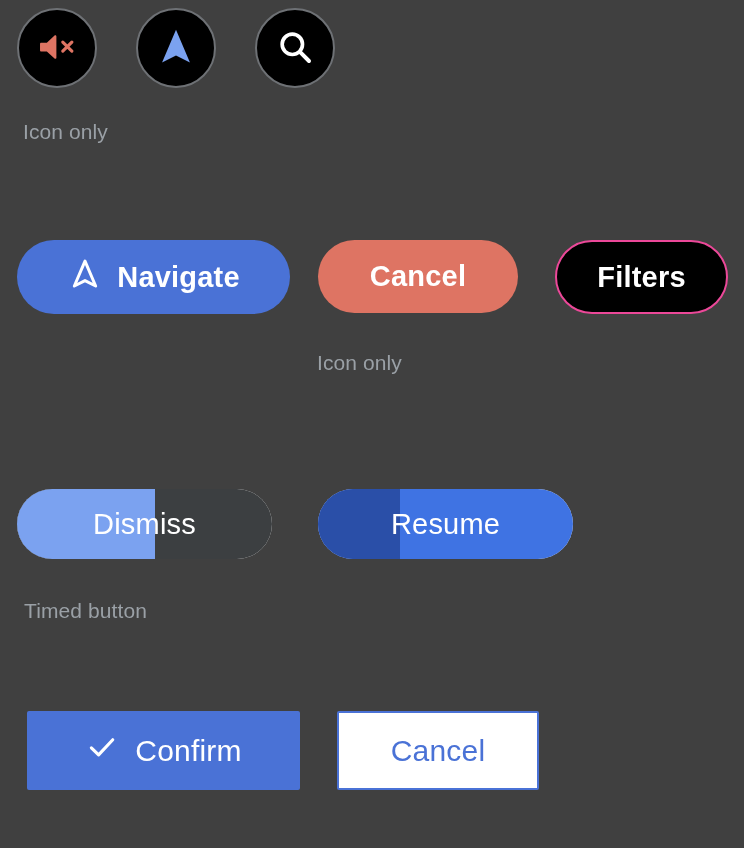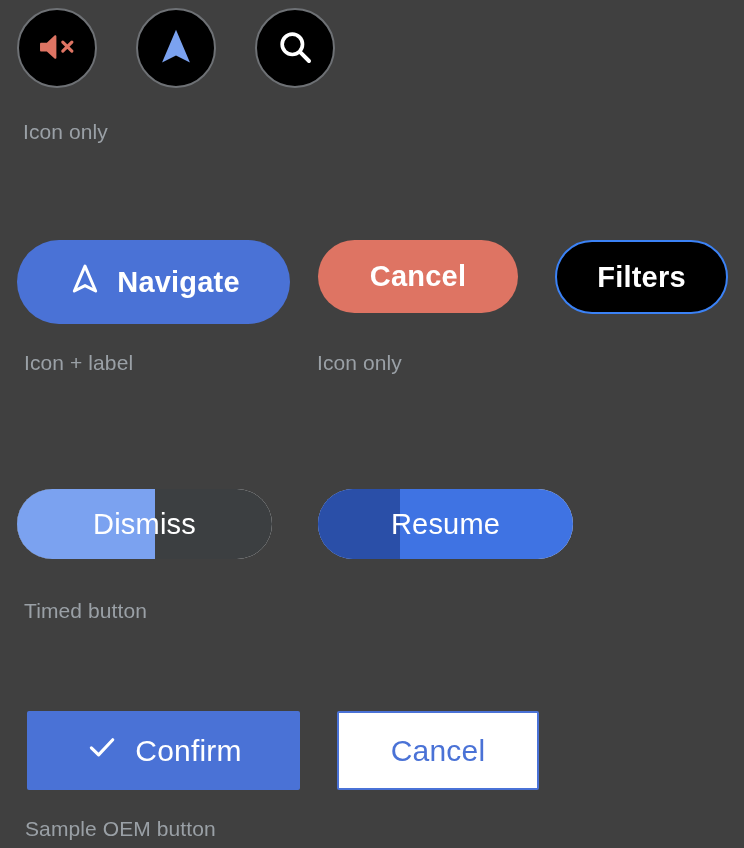--- a/index.html
+++ b/index.html
@@ -59,21 +59,21 @@
     border: none;
     padding: 0;
     font-family: "Liberation Sans", sans-serif;
     font-size: 29px;
     font-weight: 700;
     letter-spacing: 0.2px;
     white-space: nowrap;
   }
   .pill.filled-blue  { background: #4a72d6; color: #ffffff; }
   .pill.filled-red   { background: #de7463; color: #ffffff; }
-  .pill.outlined     { background: #000000; color: #ffffff; border: 2px solid #3b82f6; }
+  .pill.outlined     { background: #000000; color: #ffffff; border: 2px solid #ec4899; }
 
   
   .timed {
     position: absolute;
     border-radius: 999px;
     overflow: hidden;
     box-sizing: border-box;
     border: none;
     padding: 0;
   }
@@ -147,38 +147,37 @@
     <span class="icon">
       <svg width="40" height="40" viewBox="0 0 24 24" aria-hidden="true">
         <circle cx="10.4" cy="10.4" r="6.1" fill="none" stroke="#ffffff" stroke-width="2.2"></circle>
         <path d="M15.1 15.1 L20.4 20.4" stroke="#ffffff" stroke-width="2.4" stroke-linecap="round"></path>
       </svg>
     </span>
   </button>
 
   <div class="group-label" style="left:23px; top:120px;">Icon only</div>
 
-  <button class="pill filled-blue" style="left:17px; top:240px; width:273px; height:84px;">
+  <button class="pill filled-blue" style="left:17px; top:240px; width:273px; height:74px;">
     <span class="icon">
       <svg width="36" height="36" viewBox="0 0 24 24" aria-hidden="true">
         <path d="M12 3.4 L19.1 20.0 L12 16.4 L4.9 20.0 Z" fill="none" stroke="#ffffff" stroke-width="2" stroke-linejoin="round"></path>
       </svg>
     </span>
     <span>Navigate</span>
   </button>
 
   <button class="pill filled-red" style="left:318px; top:240px; width:200px; height:73px;">
     <span>Cancel</span>
   </button>
 
   <button class="pill outlined" style="left:555px; top:240px; width:173px; height:74px;">
     <span>Filters</span>
   </button>
 
-  <div class="group-label" style="left:24px; top:351px;">Icon + label</div>
   <div class="group-label" style="left:317px; top:351px;">Icon only</div>
 
   <button class="timed" style="left:318px; top:489px; width:255px; height:70px;">
     <span class="track" style="background:#3f73e3;"></span>
     <span class="fill" style="background:#2a4fa8; width:32%;"></span>
     <span class="timed-label">Resume</span>
   </button>
 
   <button class="timed" style="left:17px; top:489px; width:255px; height:70px;">
     <span class="track" style="background:#3c3f41;"></span>
@@ -194,15 +193,14 @@
         <path d="M4.5 12.6 L9.6 17.6 L19.6 6.9" fill="none" stroke="#ffffff" stroke-width="2.2" stroke-linecap="round" stroke-linejoin="round"></path>
       </svg>
     </span>
     <span>Confirm</span>
   </button>
 
   <button class="oem secondary" style="left:337px; top:711px; width:202px; height:79px;">
     <span>Cancel</span>
   </button>
 
-  <div class="group-label" style="left:25px; top:817px;">Sample OEM button</div>
 
 </div>
 
 </body></html>

